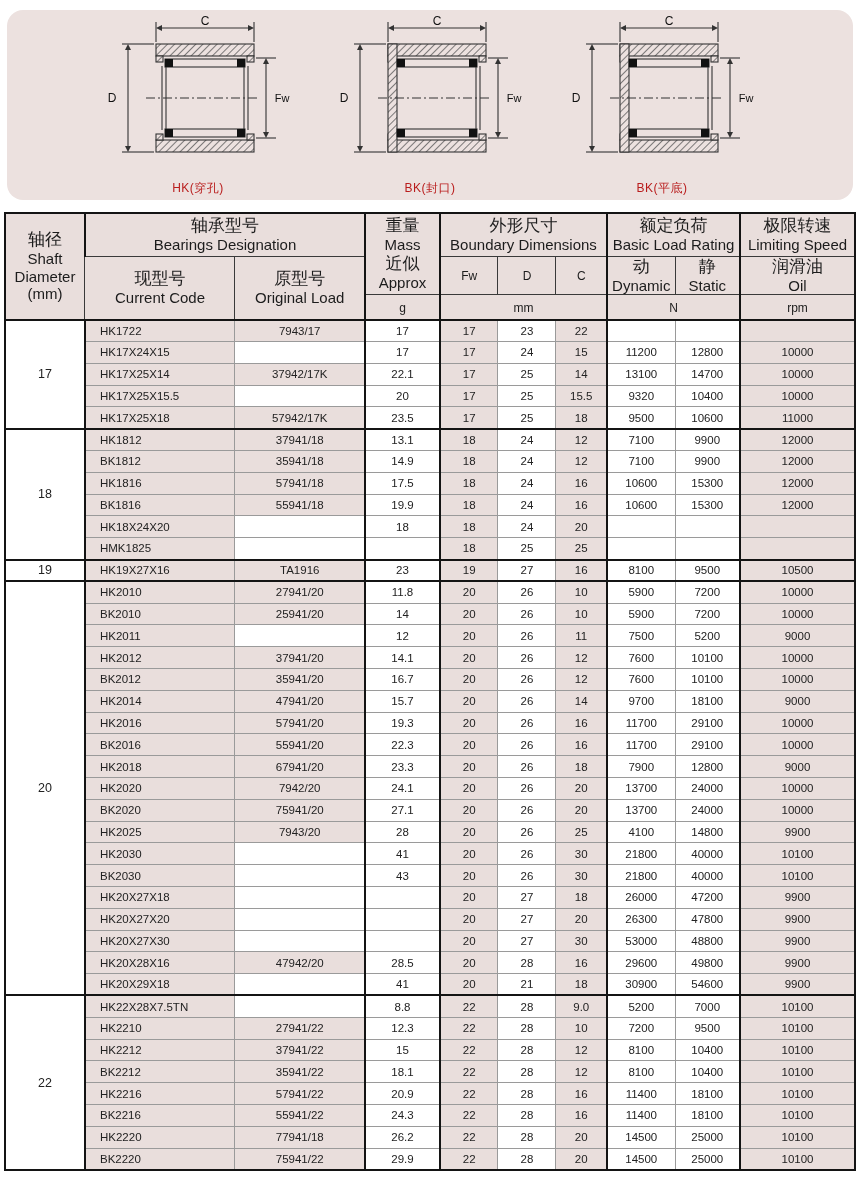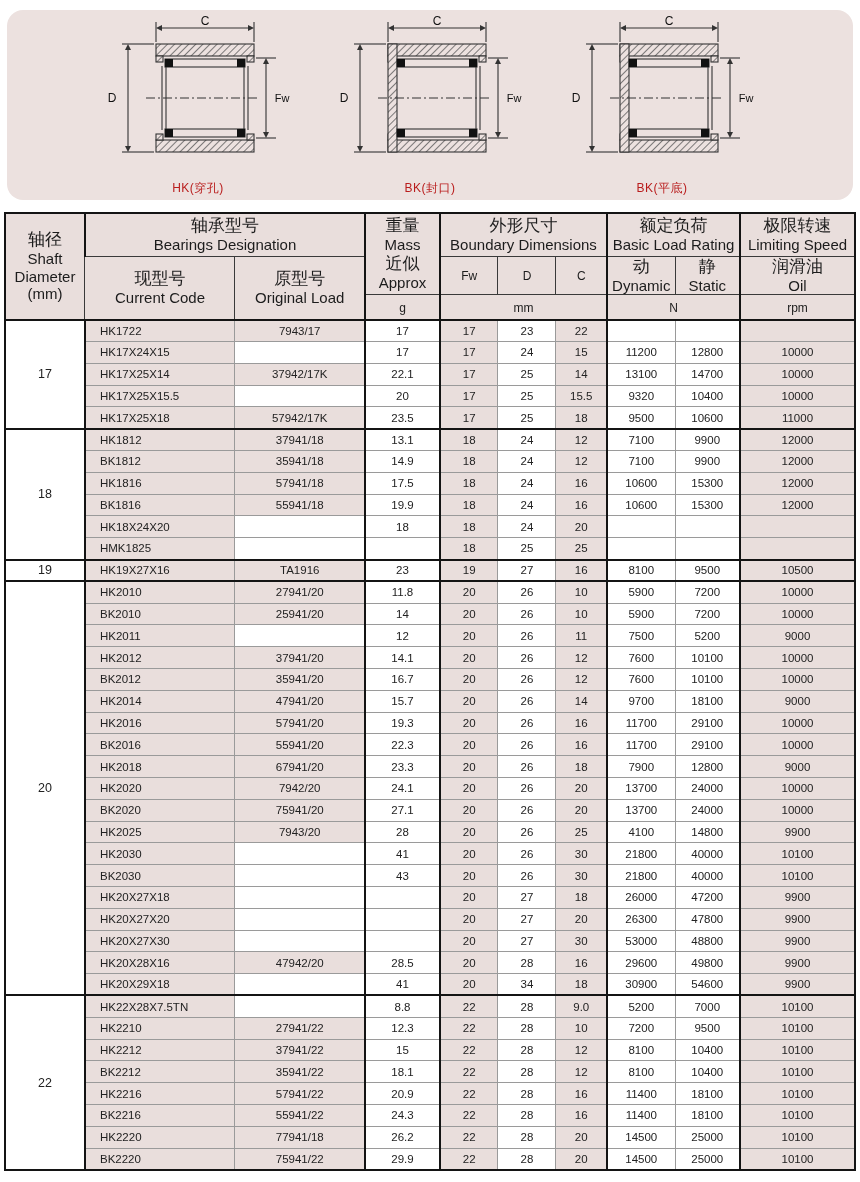--- a/index.html
+++ b/index.html
@@ -591,21 +591,21 @@
         <td class="col-c cell-pink">16</td>
         <td class="col-dyn v-major">29600</td>
         <td class="col-stat">49800</td>
         <td class="col-oil cell-pink v-major">9900</td>
       </tr>
       <tr>
         <td class="col-current cell-pink v-major">HK20X29X18</td>
         <td class="col-original"></td>
         <td class="col-mass v-major">41</td>
         <td class="col-fw cell-pink v-major">20</td>
-        <td class="col-d">34</td>
+        <td class="col-d">21</td>
         <td class="col-c cell-pink">18</td>
         <td class="col-dyn v-major">30900</td>
         <td class="col-stat">54600</td>
         <td class="col-oil cell-pink v-major">9900</td>
       </tr>
       <tr class="group-start">
         <td rowspan="8" class="col-diameter">22</td>
         <td class="col-current cell-pink v-major">HK22X28X7.5TN</td>
         <td class="col-original"></td>
         <td class="col-mass v-major">8.8</td>

